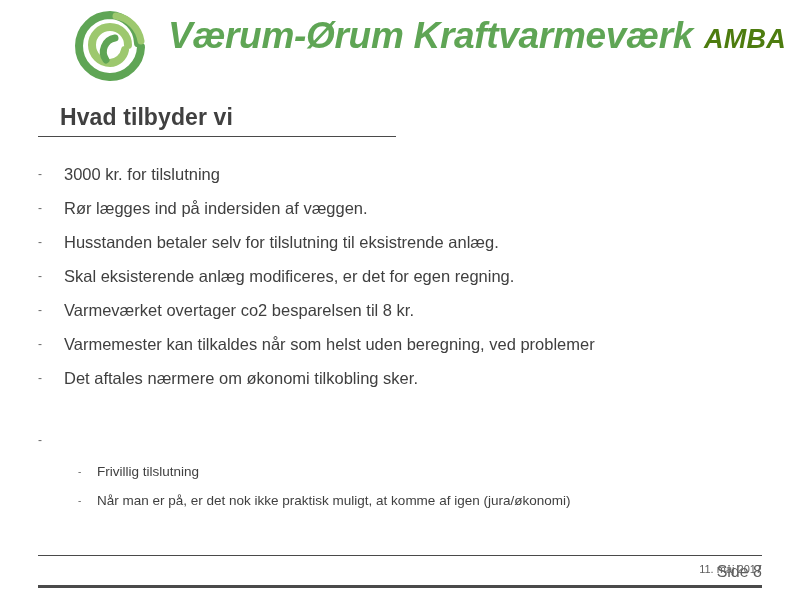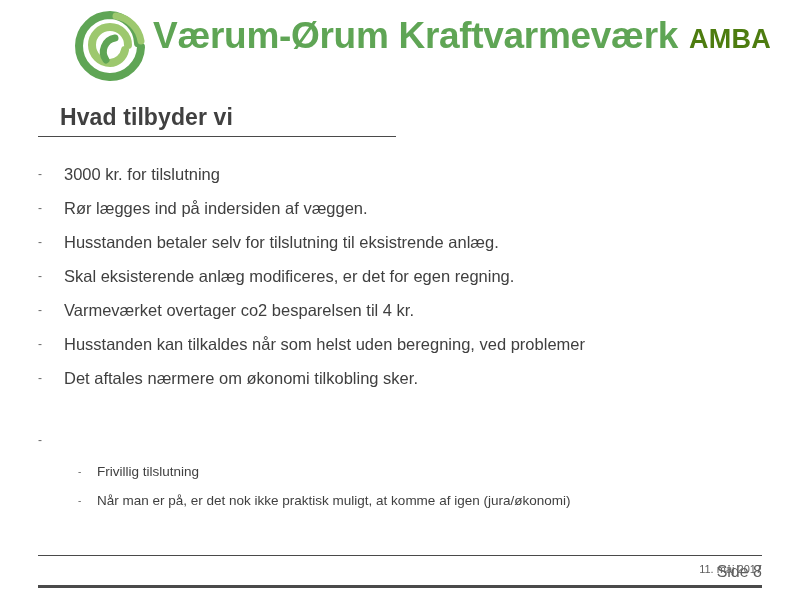--- a/index.html
+++ b/index.html
@@ -35,26 +35,27 @@
   .logo-mark {
     position: absolute;
     left: 68px;
     top: 3px;
     width: 84px;
     height: 84px;
   }
 
   .brand-title {
     position: absolute;
-    left: 153px;
+    left: 168px;
     top: 17px;
     height: 56px;
     display: flex;
     align-items: baseline;
     white-space: nowrap;
+    font-style: italic;
   }
 
   .brand-main {
     font-size: 37px;
     font-weight: bold;
     color: #5FA555;
     letter-spacing: -0.3px;
     line-height: 1;
   }
 
@@ -241,26 +242,26 @@
       <span>Husstanden betaler selv for tilslutning til eksistrende anlæg.</span>
     </div>
 
     <div class="bullet">
       <span class="dash">-</span>
       <span>Skal eksisterende anlæg modificeres, er det for egen regning.</span>
     </div>
 
     <div class="bullet">
       <span class="dash">-</span>
-      <span>Varmeværket  overtager co2 besparelsen til 4 kr.</span>
-    </div>
-
-    <div class="bullet">
-      <span class="dash">-</span>
-      <span>Husstanden kan tilkaldes når som helst uden beregning, ved problemer</span>
+      <span>Varmeværket  overtager co2 besparelsen til 8 kr.</span>
+    </div>
+
+    <div class="bullet">
+      <span class="dash">-</span>
+      <span>Varmemester kan tilkaldes når som helst uden beregning, ved problemer</span>
     </div>
 
     <div class="bullet">
       <span class="dash">-</span>
       <span>Det aftales nærmere om økonomi tilkobling sker.</span>
     </div>
 
     <div class="spacer"></div>
 
     <div class="bullet">

